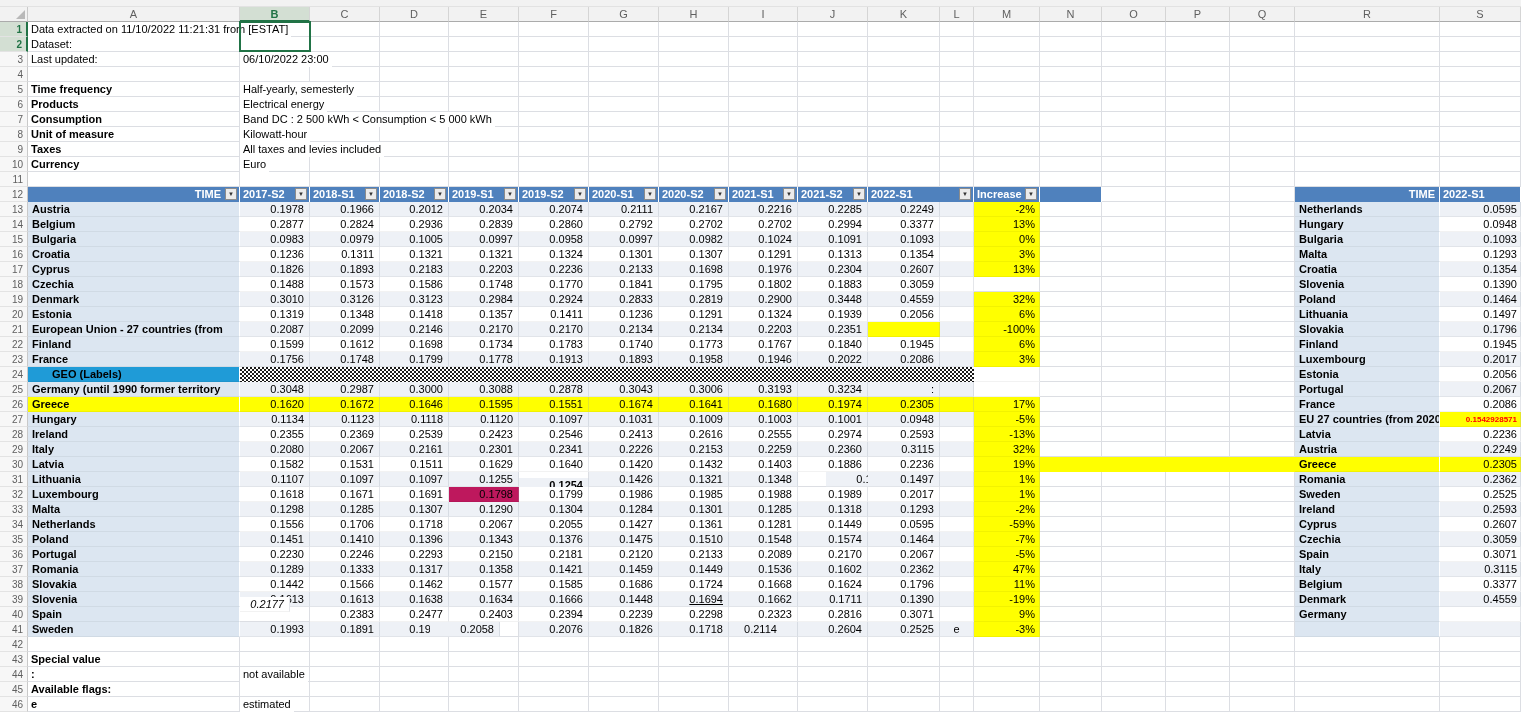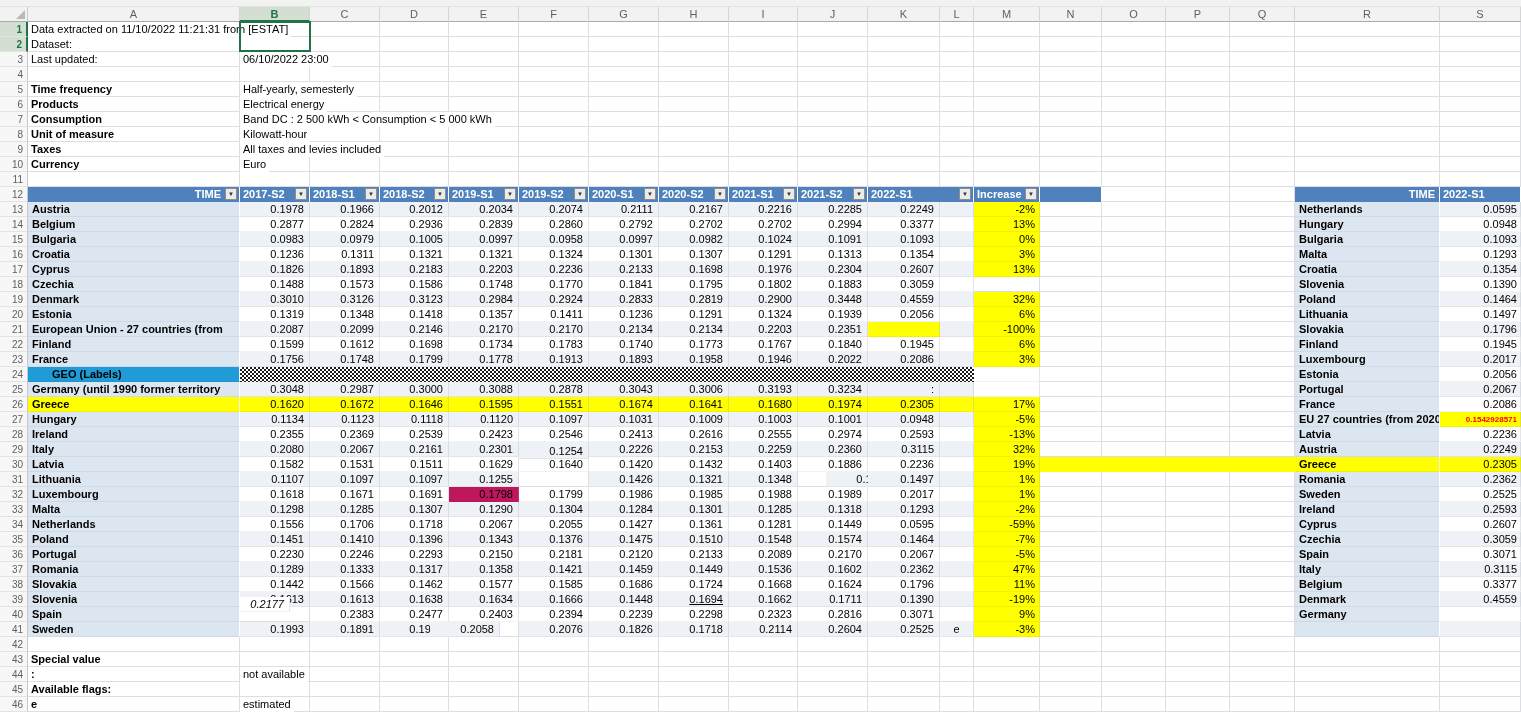--- a/index.html
+++ b/index.html
@@ -435,21 +435,21 @@
     <div class="tval" style="left: 729px; top: 457px; width: 69px; background: rgb(255, 255, 255);">0.1403</div>
     <div class="tval" style="left: 798px; top: 457px; width: 70px; background: rgb(255, 255, 255);">0.1886</div>
     <div class="tval" style="left: 868px; top: 457px; width: 72px; background: rgb(255, 255, 255);">0.2236</div>
     <div class="tval" style="left: 940px; top: 457px; width: 34px; background: rgb(255, 255, 255); text-align: center; padding-right: 0px;"></div>
     <div class="tval" style="left: 974px; top: 457px; width: 66px; background: var(--yellow); padding-right: 4px;">19%</div>
     <div class="tname" style="left: 28px; top: 472px; width: 212px; background: var(--colA);">Lithuania</div>
     <div class="tval" style="left: 240px; top: 472px; width: 70px; background: var(--stripe);">0.1107</div>
     <div class="tval" style="left: 310px; top: 472px; width: 70px; background: var(--stripe);">0.1097</div>
     <div class="tval" style="left: 380px; top: 472px; width: 69px; background: var(--stripe);">0.1097</div>
     <div class="tval" style="left: 449px; top: 472px; width: 70px; background: var(--stripe);">0.1255</div>
-    <div class="tval" style="left: 519px; top: 444px; width: 70px; background: var(--stripe);">0.1254</div>
+    <div class="tval" style="left: 519px; top: 478px; width: 70px; background: var(--stripe); font-weight: bold;">0.1254</div>
     <div class="tval" style="left: 589px; top: 472px; width: 70px; background: var(--stripe);">0.1426</div>
     <div class="tval" style="left: 659px; top: 472px; width: 70px; background: var(--stripe);">0.1321</div>
     <div class="tval" style="left: 729px; top: 472px; width: 69px; background: var(--stripe);">0.1348</div>
     <div class="tval" style="left: 826px; top: 472px; width: 70px; background: var(--stripe);">0.1477</div>
     <div class="tval" style="left: 868px; top: 472px; width: 72px; background: var(--stripe);">0.1497</div>
     <div class="tval" style="left: 940px; top: 472px; width: 34px; background: var(--stripe); text-align: center; padding-right: 0px;"></div>
     <div class="tval" style="left: 974px; top: 472px; width: 66px; background: var(--yellow); padding-right: 4px;">1%</div>
     <div class="tname" style="left: 28px; top: 487px; width: 212px; background: var(--colA);">Luxembourg</div>
     <div class="tval" style="left: 240px; top: 487px; width: 70px; background: rgb(255, 255, 255);">0.1618</div>
     <div class="tval" style="left: 310px; top: 487px; width: 70px; background: rgb(255, 255, 255);">0.1671</div>
@@ -568,21 +568,21 @@
     <div class="tval" style="left: 940px; top: 607px; width: 34px; background: rgb(255, 255, 255); text-align: center; padding-right: 0px;"></div>
     <div class="tval" style="left: 974px; top: 607px; width: 66px; background: var(--yellow); padding-right: 4px;">9%</div>
     <div class="tname" style="left: 28px; top: 622px; width: 212px; background: var(--colA);">Sweden</div>
     <div class="tval" style="left: 240px; top: 622px; width: 70px; background: var(--stripe);">0.1993</div>
     <div class="tval" style="left: 310px; top: 622px; width: 70px; background: var(--stripe);">0.1891</div>
     <div class="tval" style="left: 380px; top: 622px; width: 69px; background: var(--stripe);">0.1990</div>
     <div class="tval" style="left: 430px; top: 622px; width: 70px; background: var(--stripe);">0.2058</div>
     <div class="tval" style="left: 519px; top: 622px; width: 70px; background: var(--stripe);">0.2076</div>
     <div class="tval" style="left: 589px; top: 622px; width: 70px; background: var(--stripe);">0.1826</div>
     <div class="tval" style="left: 659px; top: 622px; width: 70px; background: var(--stripe);">0.1718</div>
-    <div class="tval" style="left: 729px; top: 622px; width: 69px; background: var(--stripe);">0.2114</div>
+    <div class="tval" style="left: 729px; top: 622px; width: 69px; background: var(--stripe); text-align: center;">0.2114</div>
     <div class="tval" style="left: 798px; top: 622px; width: 70px; background: var(--stripe);">0.2604</div>
     <div class="tval" style="left: 868px; top: 622px; width: 72px; background: var(--stripe);">0.2525</div>
     <div class="tval" style="left: 940px; top: 622px; width: 34px; background: var(--stripe); text-align: center; padding-right: 0px;">e</div>
     <div class="tval" style="left: 974px; top: 622px; width: 66px; background: var(--yellow); padding-right: 4px;">-3%</div>
     <div class="band" style="left: 1040px; top: 457px; width: 255px;"></div>
     <div class="th" style="left: 1295px; top: 187px; width: 145px; text-align: right; padding-right: 4px;">TIME</div>
     <div class="th" style="left: 1440px; top: 187px; width: 81px;">2022-S1</div>
     <div class="tname" style="left: 1295px; top: 202px; width: 145px; background: var(--colA);">Netherlands</div>
     <div class="tval" style="left: 1440px; top: 202px; width: 81px; background: var(--stripe); padding-right: 3px;">0.0595</div>
     <div class="tname" style="left: 1295px; top: 217px; width: 145px; background: var(--colA);">Hungary</div>

